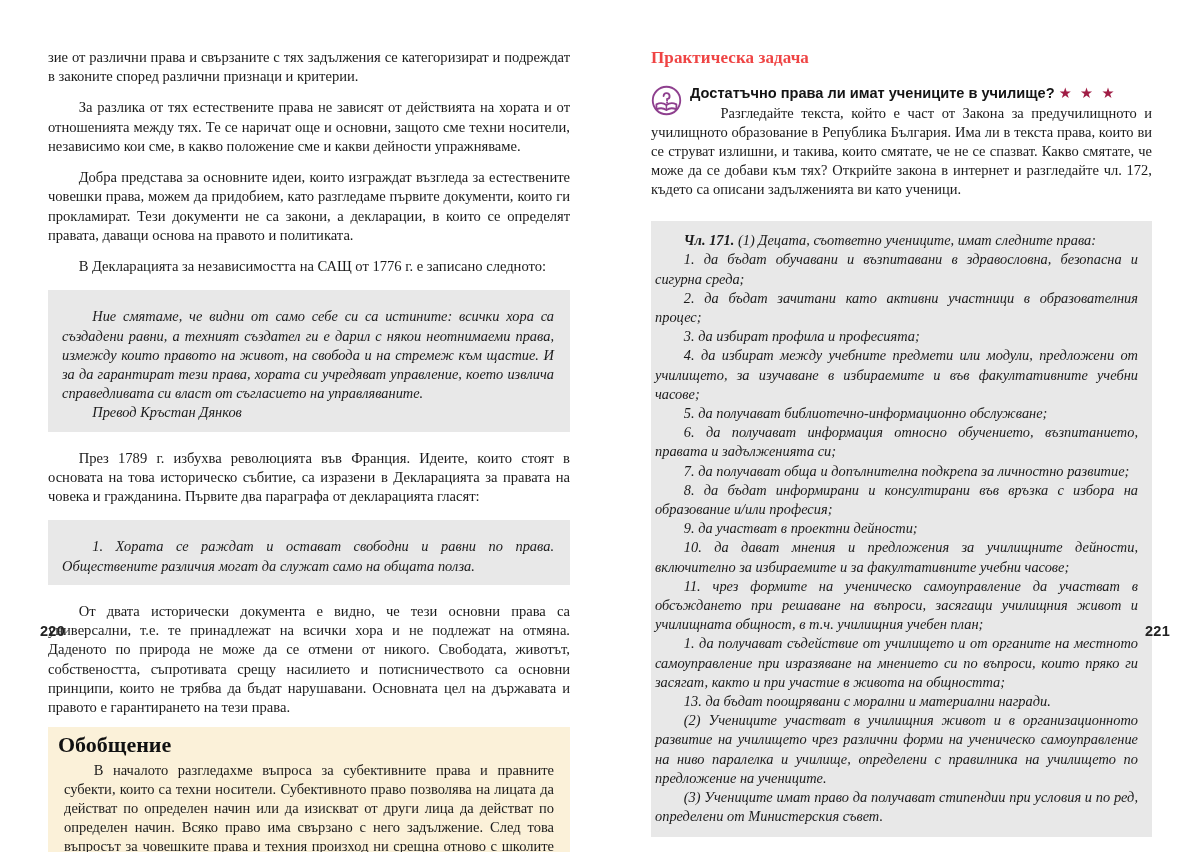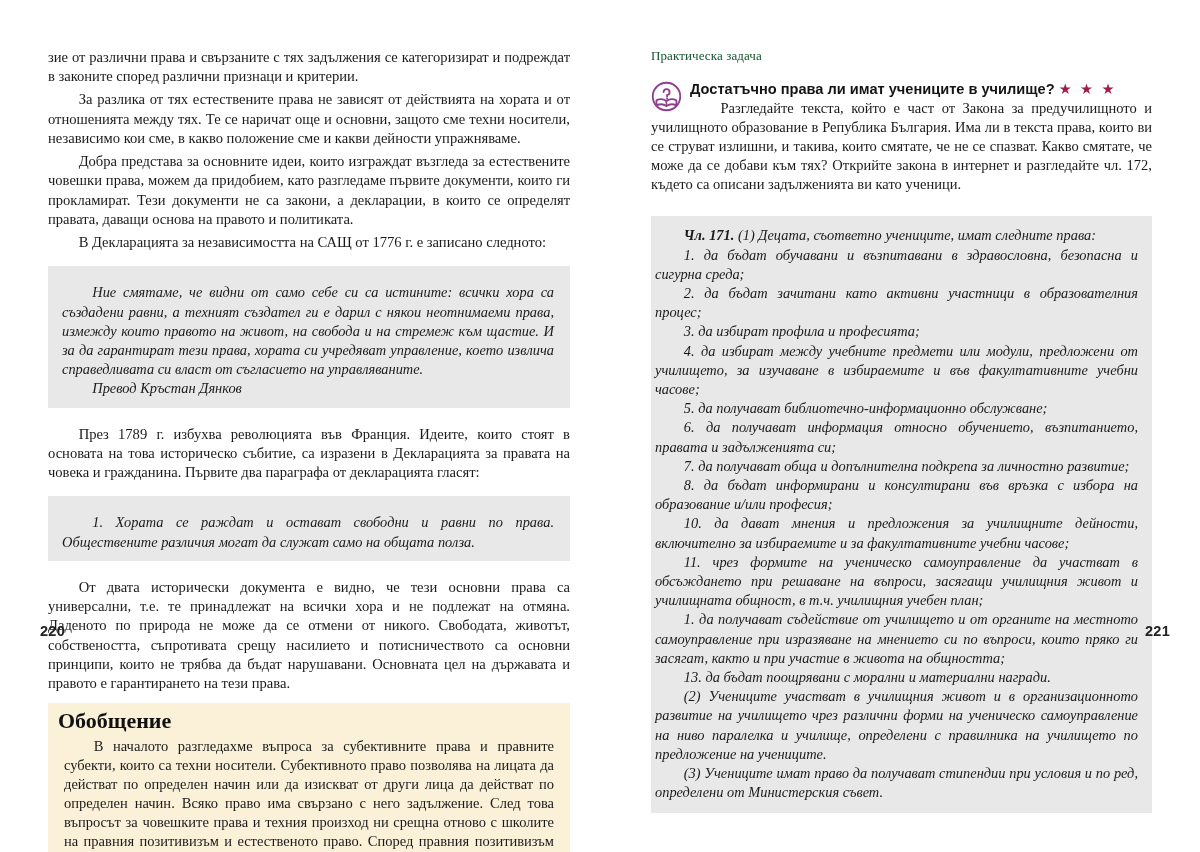--- a/index.html
+++ b/index.html
@@ -33,21 +33,21 @@
   p.body {
     margin: 0;
     font-size: 14.6px;
     line-height: 1.318;
     text-align: justify;
     text-indent: 2.1em;
     hyphens: none;
     letter-spacing: -0.02px;
   }
   p.body.noindent { text-indent: 0; }
-  p.body + p.body { margin-top: 4px; }
+  p.body + p.body { margin-top: 12px; }
   .gap-m  { height: 14px; }
   .gap-l  { height: 17px; }
 
   
   .quote-box {
     background: #e8e8e8;
     padding: 17px 16px 9px 14px;
     box-sizing: border-box;
   }
   .quote-box p {
@@ -93,23 +93,23 @@
     margin: 0;
     font-size: 14.5px;
     line-height: 1.322;
     text-align: justify;
     text-indent: 2.05em;
   }
 
   
   .section-title {
     margin: 0 0 16px 0;
-    font-size: 13px;
-    font-weight: normal;
-    color: #14532d;
+    font-size: 17px;
+    font-weight: bold;
+    color: #ef4444;
     line-height: 1.2;
     letter-spacing: 0.1px;
   }
   .task-block {
     position: relative;
     padding-left: 39px;
     box-sizing: border-box;
   }
   .task-icon {
     position: absolute;
@@ -248,20 +248,21 @@
       <p><span class="art">Чл. 171.</span> <span>(1) Децата, съответно учениците, имат следните права:</span></p>
 
       <p>1. да бъдат обучавани и възпитавани в здравословна, безопасна и сигурна среда;</p>
       <p>2. да бъдат зачитани като активни участници в образователния процес;</p>
       <p>3. да избират профила и професията;</p>
       <p>4. да избират между учебните предмети или модули, предложени от училището, за изучаване в избираемите и във факултативните учебни часове;</p>
       <p>5. да получават библиотечно-информационно обслужване;</p>
       <p>6. да получават информация относно обучението, възпитанието, правата и задълженията си;</p>
       <p>7. да получават обща и допълнителна подкрепа за личностно развитие;</p>
       <p>8. да бъдат информирани и консултирани във връзка с избора на образование и/или професия;</p>
+      <p>9. да участват в проектни дейности;</p>
       <p>10. да дават мнения и предложения за училищните дейности, включително за избираемите и за факултативните учебни часове;</p>
       <p>11. чрез формите на ученическо самоуправление да участват в обсъждането при решаване на въпроси, засягащи училищния живот и училищната общност, в т.ч. училищния учебен план;</p>
       <p>1. да получават съдействие от училището и от органите на местното самоуправление при изразяване на мнението си по въпроси, които пряко ги засягат, както и при участие в живота на общността;</p>
       <p>13. да бъдат поощрявани с морални и материални награди.</p>
 
       <p>(2) Учениците участват в училищния живот и в организационното развитие на училището чрез различни форми на ученическо самоуправление на ниво паралелка и училище, определени с правилника на училището по предложение на учениците.</p>
       <p>(3) Учениците имат право да получават стипендии при условия и по ред, определени от Министерския съвет.</p>
     </div>
 
     <div class="folio folio-right">221</div>

